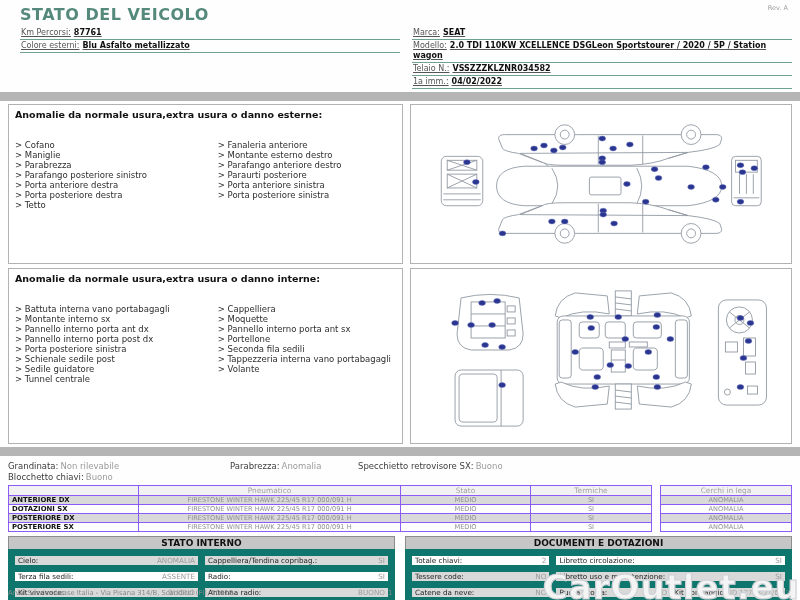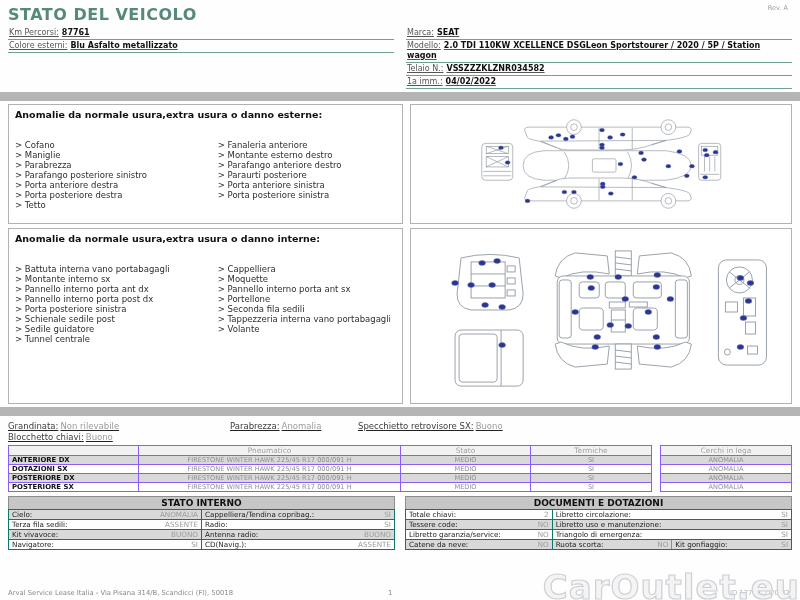--- a/index.html
+++ b/index.html
@@ -1,67 +1,67 @@
 <!DOCTYPE html>
 <html><head>
 <meta charset="utf-8">
 <style>
   * { box-sizing: border-box; margin: 0; padding: 0; }
   body { margin: 0; background: #fff; font-family: "DejaVu Sans", "Liberation Sans", sans-serif; }
   .page { position: relative; width: 800px; height: 600px; background: #fefefe; overflow: hidden; color: #222; }
 
   
-  .header { padding: 5px 8px 0 8px; position: relative; }
+  .header { padding: 5px 8px 0 20px; position: relative; }
   .title { color: #54897b; font-size: 16px; font-weight: bold; letter-spacing: .5px; }
   .rev { position: absolute; top: 4px; right: 12px; font-size: 6.5px; color: #9a9a9a; }
   .hcols { display: flex; gap: 12px; margin-top: 3px; }
   .hcol { flex: 1; }
   .hfield { border-bottom: 1px solid #6fa093; font-size: 8px; color: #555; padding: 1px 1px 1px 1px; line-height: 1.25; text-decoration: underline; }
   .hfield b { color: #101010; margin-left: 3px; }
 
   .gbar { height: 9px; background: #b5b5b5; margin: 3px 0 3px 0; }
 
   
   .cols { display: flex; gap: 7px; padding: 0 8px; }
   .box { border: 1px solid #b2b2b2; background: #fff; flex: 1; }
-  .h162 { height: 120px; }
+  .h162 { height: 160px; }
   .h178 { height: 176px; }
   .anom { padding: 4px 6px; }
   .anom-title { font-size: 9.5px; font-weight: bold; color: #111; }
   .anom-cols { display: flex; margin-top: 20px; gap: 25px; }
   .anom-col { width: 50%; }
   .item { font-size: 8.5px; color: #2e2e2e; line-height: 1.18; padding-left: 12px; text-indent: -12px; }
   .item::before { content: "> "; }
   .dbox { position: relative; }
   .dbox svg { position: absolute; left: 0; top: 0; width: 100%; height: 100%; }
   .mr2 { margin-top: 4px; }
 
   
   .statusarea { padding: 2px 8px 0 8px; font-size: 8.5px; line-height: 1.3; }
-  .sline { display: flex; text-decoration: underline; }
+  .sline { display: flex; }
   .sitem .sl { color: #3d3d3d; }
   .sitem .sv { color: #9b9b9b; margin-left: 2px; }
   .w1 { width: 222px; } .w2 { width: 128px; } .w3 { width: 226px; }
 
   
   .tyres { display: flex; gap: 8px; padding: 0 8px; margin-top: 2px; }
   table { border-collapse: collapse; }
   .tmain { width: 644px; } .tcerchi { width: 132px; }
   .tmain td, .tcerchi td { border: 1px solid #8b5cf6; height: 8px; padding: 0 3px; font-size: 6.6px; margin-top: 20px; }
   tr.th td { color: #a3a3a3; text-align: center; font-size: 7.4px; background: #f2f2f2; }
   td.pos { font-weight: bold; color: #111; font-size: 6.9px; }
   td.val { color: #8f8f8f; text-align: center; }
   tr.alt td { background: #d9d9d9; }
 
   
   .bwrap { display: flex; gap: 10px; padding: 0 8px; margin-top: 4px; }
   .bcol { flex: 1; }
   .btitle { background: #c6c6c6; border: 1px solid #8d8d8d; text-align: center; font-weight: bold; font-size: 9px; color: #111; padding: 0; line-height: 12px; }
   .btable { width: 100%; margin-top: -1px; }
-  .btable td { border: 1px solid #0f766e; height: 10px; padding: 0 3px; font-size: 7.2px; vertical-align: middle; }
+  .btable td { border: 7px solid #0f766e; height: 10px; padding: 0 3px; font-size: 7.2px; vertical-align: middle; }
   .pair { display: flex; justify-content: space-between; align-items: center; }
   .bl { color: #1d1d1d; } .bv { color: #9b9b9b; text-align: right; }
   tr.galt td { background: #d9d9d9; }
   .splitpair { display: flex; }
   .splitpair .pair { flex: 1; }
   .splitpair .pair + .pair { border-left: 1px solid #8d8d8d; padding-left: 3px; margin-left: 3px; }
 
   
   .footer { position: absolute; left: 0; bottom: 3px; width: 100%; font-size: 6.8px; color: #8a8a8a; }
   .f-left { position: absolute; left: 8px; bottom: 0; }
@@ -500,34 +500,20 @@
                   <span class="bv">NO</span>
                 </div>
               </td>
           <td>
                 <div class="pair">
                   <span class="bl">Libretto uso e manutenzione:</span>
                   <span class="bv">SI</span>
                 </div>
               </td>
         </tr>
-        <tr>
-          <td>
-                <div class="pair">
-                  <span class="bl">Libretto garanzia/service:</span>
-                  <span class="bv">NO</span>
-                </div>
-              </td>
-          <td>
-                <div class="pair">
-                  <span class="bl">Triangolo di emergenza:</span>
-                  <span class="bv">SI</span>
-                </div>
-              </td>
-        </tr>
         <tr class="galt">
           <td>
                 <div class="pair">
                   <span class="bl">Catene da neve:</span>
                   <span class="bv">NO</span>
                 </div>
               </td>
           <td>
             <div class="splitpair">
               <div class="pair">

